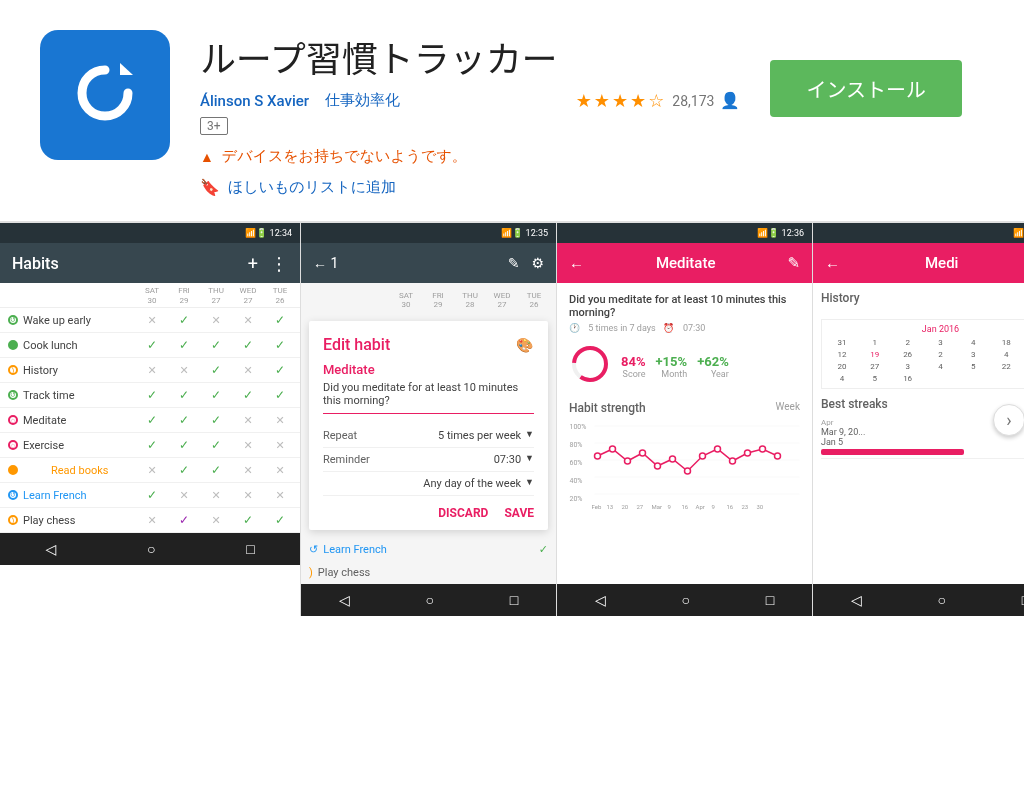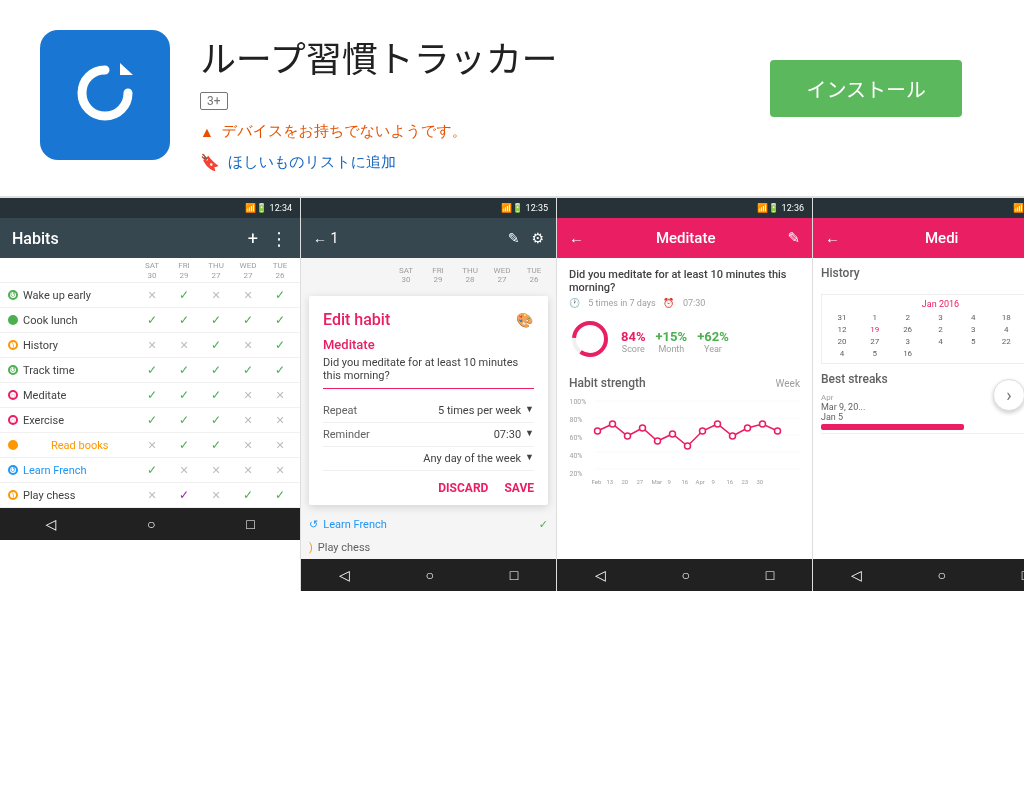--- a/index.html
+++ b/index.html
@@ -308,36 +308,36 @@
       padding-bottom: 4px;
       border-bottom: 1px solid #eee;
     }
     .meditate-stats {
       display: flex;
       gap: 10px;
       align-items: center;
       margin-bottom: 12px;
     }
     .stat-item {
-      text-align: center;
+      text-align: right;
     }
     .stat-pct {
       font-size: 13px;
       font-weight: 700;
       color: #e91e63;
     }
     .stat-pct.green { color: #4caf50; }
     .stat-label {
       font-size: 9px;
       color: #9e9e9e;
     }
     .strength-header {
       display: flex;
       justify-content: space-between;
-      align-items: center;
+      align-items: flex-start;
       margin-bottom: 6px;
     }
     .strength-title {
       font-size: 12px;
       font-weight: 500;
       color: #616161;
     }
     .strength-period {
       font-size: 10px;
       color: #9e9e9e;
@@ -471,20 +471,31 @@
 <div class="top-section">
   <div class="app-icon">
     <svg viewBox="0 0 80 80" fill="none">
       <path d="M40 15 C27 15 17 25 17 38 C17 51 27 61 40 61 C53 61 63 51 63 38" stroke="white" stroke-width="9" stroke-linecap="round" fill="none"></path>
       <polygon points="55,8 68,20 55,20" fill="white"></polygon>
     </svg>
   </div>
 
   <div class="app-info">
     <h1 class="app-title">ループ習慣トラッカー</h1>
+    <div class="app-meta-top">
+      <div class="app-meta-left">
+        <span class="app-author">Álinson S Xavier</span>
+        <span class="app-category">仕事効率化</span>
+      </div>
+      <div class="rating-area">
+        <span class="stars">★★★★☆</span>
+        <span class="rating-count">28,173</span>
+        <span class="person-icon">👤</span>
+      </div>
+    </div>
     <div class="age-badge">3+</div>
     <div class="warning-row">
       <span style="color:#e65100; font-size:14px;">▲</span>
       <span>デバイスをお持ちでないようです。</span>
     </div>
     <div class="wishlist-row">
       <span style="color:#1565c0; font-size:16px;">🔖</span>
       <span>ほしいものリストに追加</span>
     </div>
   </div>

